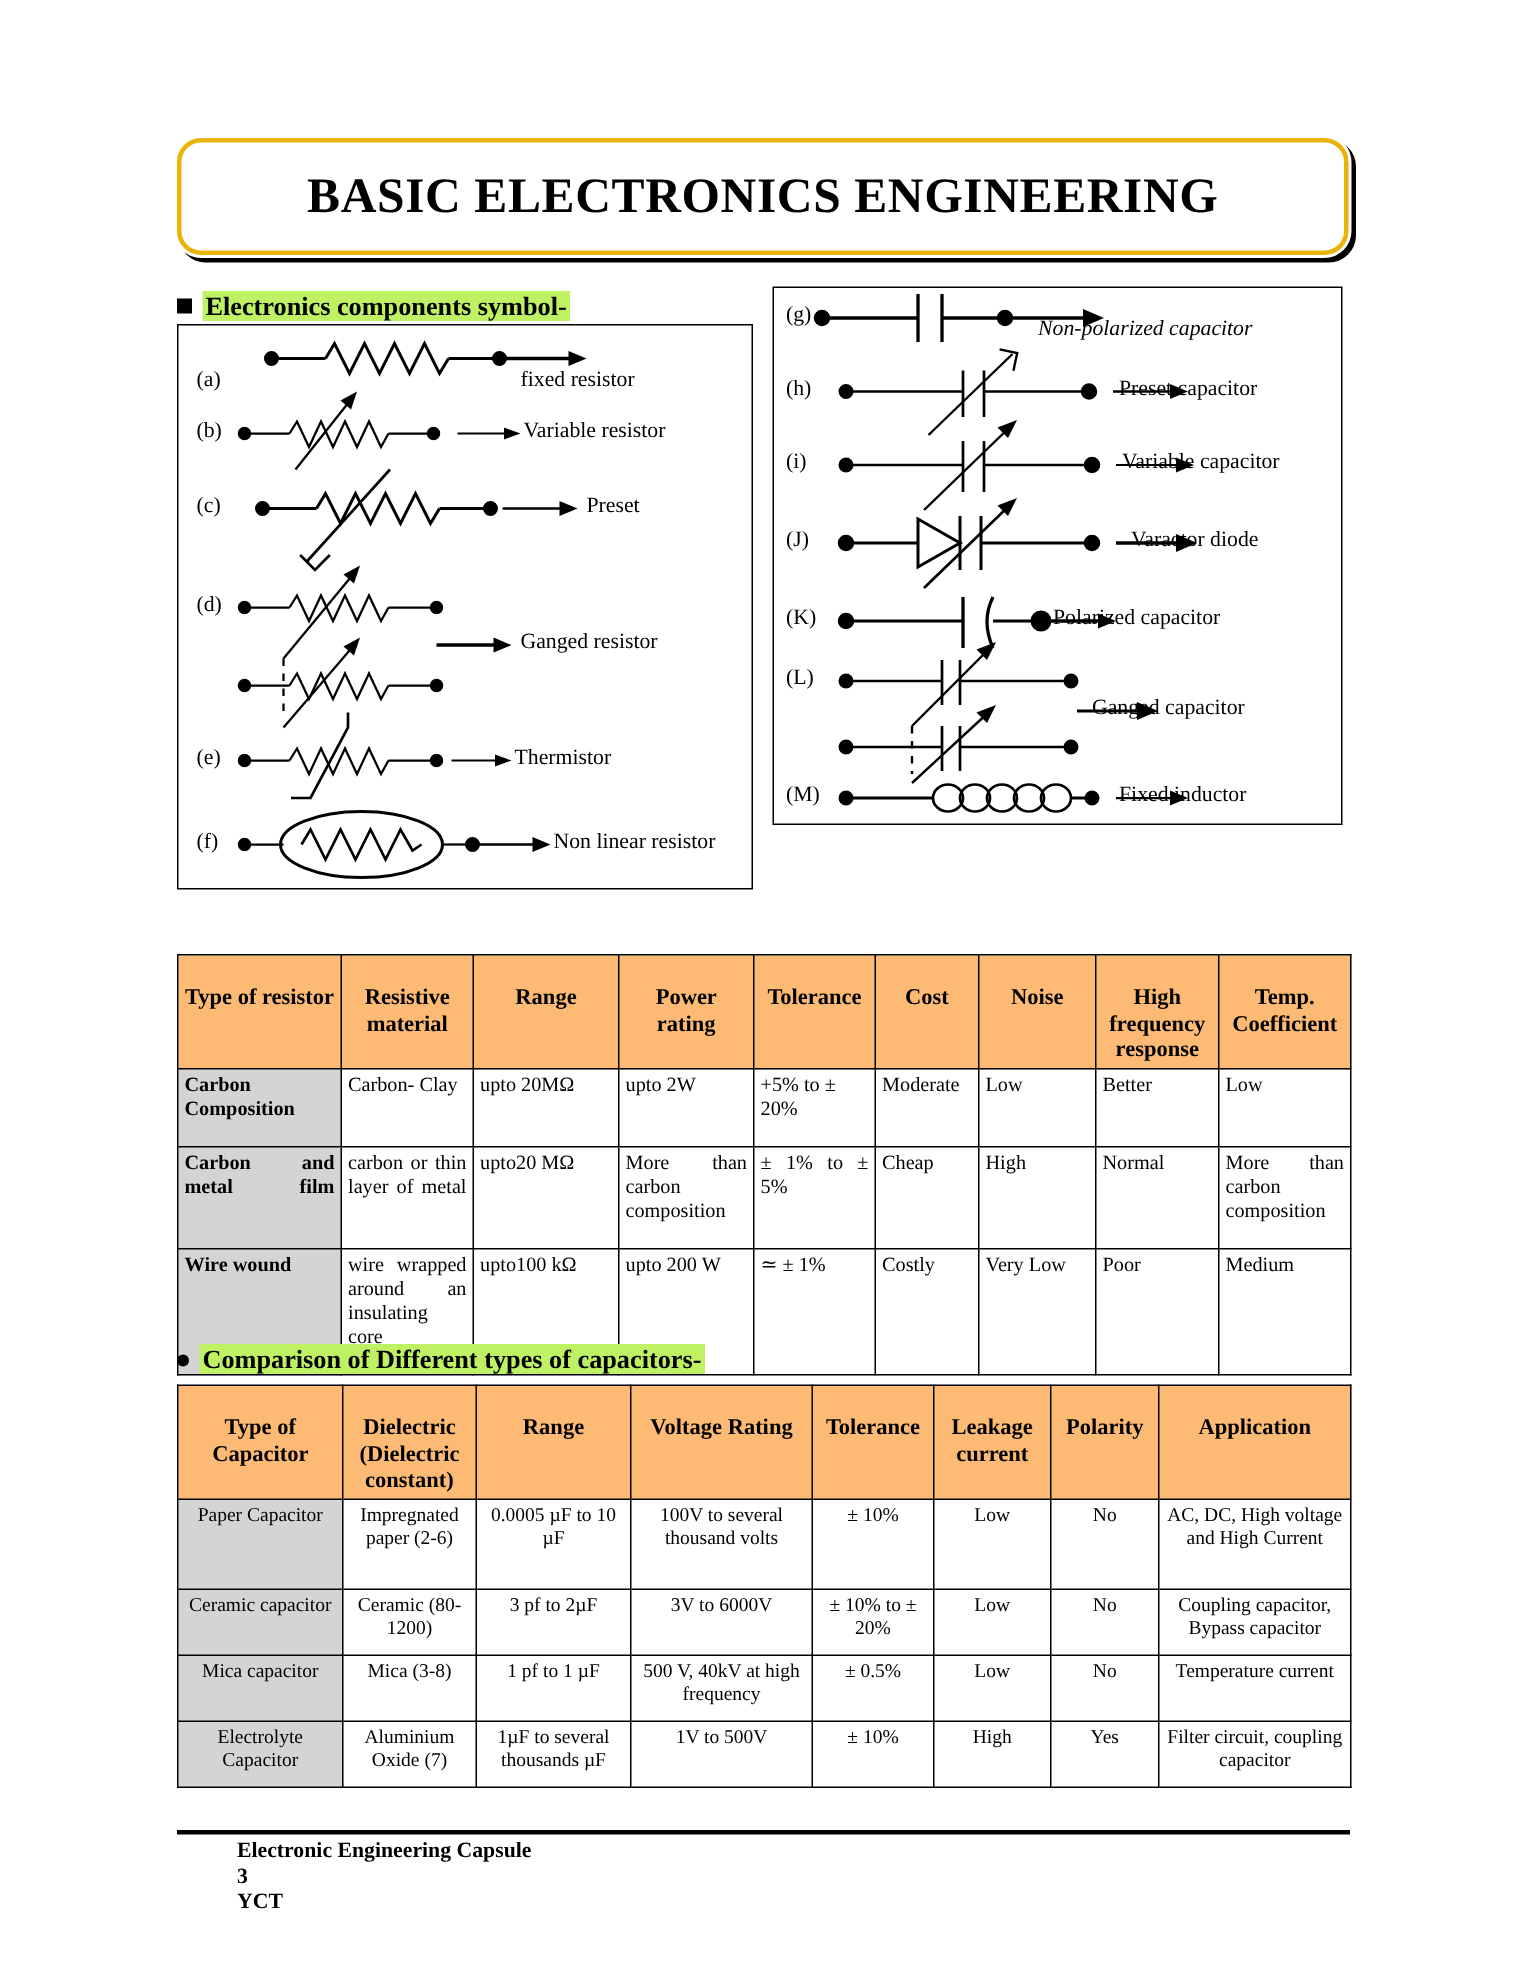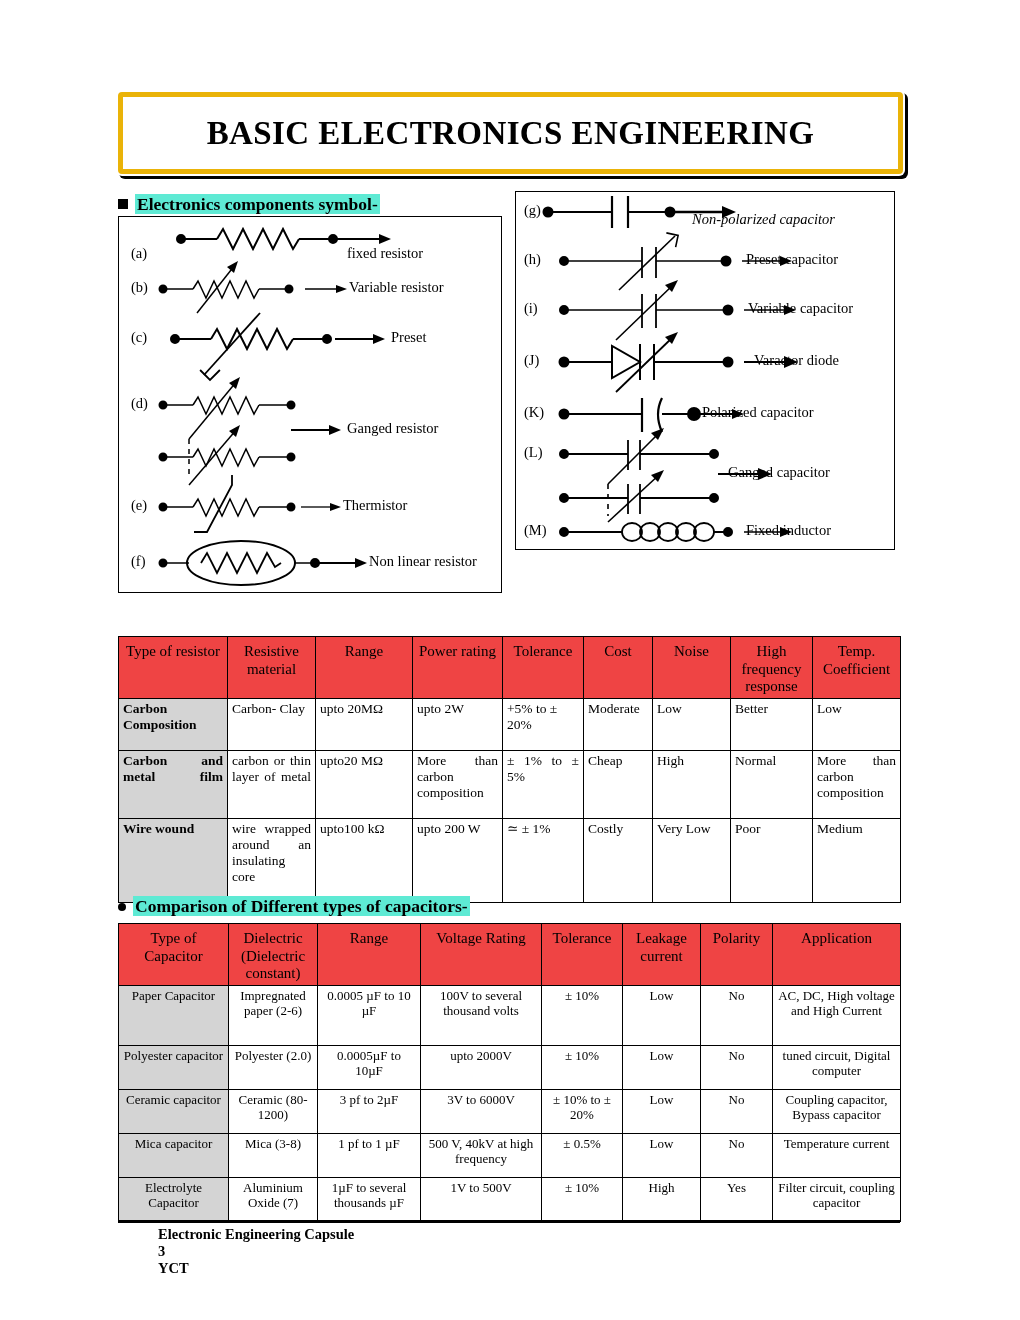--- a/index.html
+++ b/index.html
@@ -41,22 +41,22 @@
       repeating-linear-gradient(0deg, #000 0 1px, transparent 1px 2px),
       repeating-linear-gradient(90deg, #000 0 1px, transparent 1px 2px);
     background-color: #ffffff;
     opacity: 0.55;
   }
   .title-box {
     position: absolute;
     left: 0; top: 0;
     width: 100%;
     height: 100%;
-    border: 5px solid #eab308;
-    border-radius: 4px;
+    border: 3px solid #eab308;
+    border-radius: 16px;
     box-shadow: 0 0 0 2px #fff, 3px 3px 0 2px #000;
     background: #ffffff;
     display: flex;
     align-items: center;
     justify-content: center;
   }
   .title-text {
     font-size: 33px;
     font-weight: bold;
     letter-spacing: 0.4px;
@@ -78,21 +78,21 @@
     vertical-align: 1px;
   }
   .sec-head .bullet-dot {
     display: inline-block;
     width: 8px; height: 8px;
     border-radius: 50%;
     background: #000;
     margin-right: 7px;
     vertical-align: 1px;
   }
-  .hl { background: #5eead4; padding: 0 2px; margin-top: 28px; }
+  .hl { background: #bef264; padding: 0 2px; margin-top: 28px; }
 
   
   .panel {
     position: absolute;
     border: 1.5px solid #000;
     background: #ffffff;
   }
   #panel-left  { left: 118px; top: 216px; width: 382px; height: 375px; }
   #panel-right { left: 515px; top: 191px; width: 378px; height: 357px; }
   .panel svg { display: block; }
@@ -114,26 +114,26 @@
     background: #fff;
   }
   table.doc th, table.doc td {
     border: 1.2px solid #000;
     vertical-align: top;
     padding: 2px 4px;
     font-size: 13.5px;
     line-height: 1.18;
   }
   table.doc thead th {
-    background: #ef4444;
+    background: #fdba74;
     text-align: center;
-    font-weight: normal;
+    font-weight: bold;
     font-size: 15px;
     vertical-align: top;
-    padding-top: 6px;
+    padding-top: 20px;
   }
   table.doc td.rowhead {
     background: #d4d4d4;
     font-weight: bold;
   }
   td.just { text-align: justify; text-align-last: justify; margin-left: 44px; }
 
   #tbl-resistor { left: 118px; top: 636px; width: 782px; }
   #tbl-capacitor { left: 118px; top: 923px; width: 782px; }
   #tbl-capacitor td { text-align: center; font-size: 13px; }
@@ -469,30 +469,20 @@
         <td class="rowhead">Paper Capacitor</td>
         <td>Impregnated paper (2-6)</td>
         <td>0.0005 µF to 10 µF</td>
         <td>100V to several thousand volts</td>
         <td>± 10%</td>
         <td>Low</td>
         <td>No</td>
         <td>AC, DC, High voltage and High Current</td>
       </tr>
       <tr style="height:44px">
-        <td class="rowhead">Polyester capacitor</td>
-        <td>Polyester (2.0)</td>
-        <td>0.0005µF to 10µF</td>
-        <td>upto 2000V</td>
-        <td>± 10%</td>
-        <td>Low</td>
-        <td>No</td>
-        <td>tuned circuit, Digital computer</td>
-      </tr>
-      <tr style="height:44px">
         <td class="rowhead">Ceramic capacitor</td>
         <td>Ceramic (80-1200)</td>
         <td>3 pf to 2µF</td>
         <td>3V to 6000V</td>
         <td>± 10% to ± 20%</td>
         <td>Low</td>
         <td>No</td>
         <td>Coupling capacitor, Bypass capacitor</td>
       </tr>
       <tr style="height:44px">

